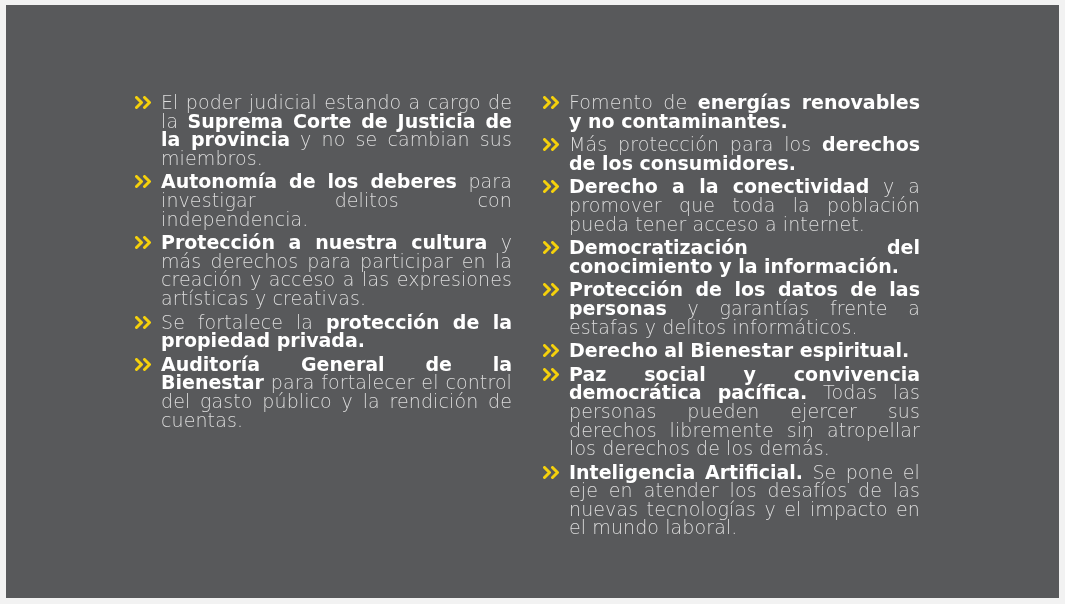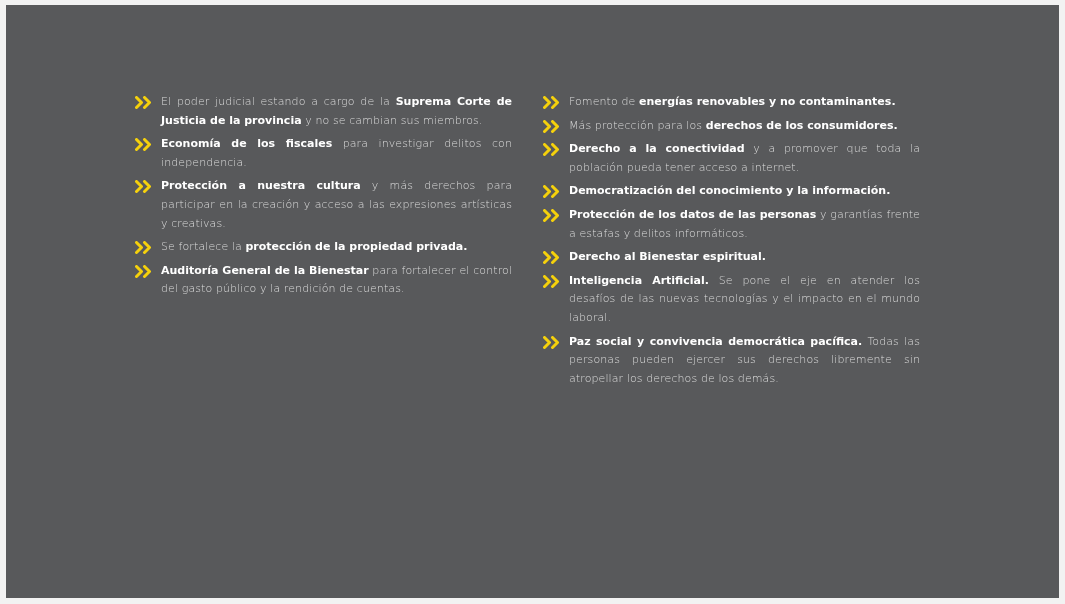--- a/index.html
+++ b/index.html
@@ -16,21 +16,21 @@
       top: 5px;
       width: 1053px;
       height: 593px;
       background: #58595b;
     }
     .column {
       position: absolute;
       top: 88px;
       width: 378px;
       font-family: "DejaVu Sans", sans-serif;
-      font-size: 11px;
+      font-size: 19px;
       line-height: 18.6px;
       color: #e3e3e3;
     }
     .col-left { left: 128px; }
     .col-right { left: 536px; }
     .item {
       position: relative;
       padding-left: 27px;
       margin-bottom: 5px;
       text-align: justify;
@@ -50,21 +50,21 @@
 
 <div class="panel">
   <div class="column col-left">
       <div class="item"><span><svg class="arrow" viewBox="0 0 18 13" xmlns="http://www.w3.org/2000/svg">
             <path d="M1.5 1.5 L6.5 6.5 L1.5 11.5" fill="none" stroke="#f5d10c" stroke-width="3" stroke-linecap="round" stroke-linejoin="round"></path>
             <path d="M9.5 1.5 L14.5 6.5 L9.5 11.5" fill="none" stroke="#f5d10c" stroke-width="3" stroke-linecap="round" stroke-linejoin="round"></path>
           </svg></span><span><span class="light">El poder judicial estando a cargo de la </span><span class="bold">Suprema Corte de Justicia de la provincia</span><span class="light"> y no se cambian sus miembros.</span></span></div>
       <div class="item"><span><svg class="arrow" viewBox="0 0 18 13" xmlns="http://www.w3.org/2000/svg">
             <path d="M1.5 1.5 L6.5 6.5 L1.5 11.5" fill="none" stroke="#f5d10c" stroke-width="3" stroke-linecap="round" stroke-linejoin="round"></path>
             <path d="M9.5 1.5 L14.5 6.5 L9.5 11.5" fill="none" stroke="#f5d10c" stroke-width="3" stroke-linecap="round" stroke-linejoin="round"></path>
-          </svg></span><span><span class="bold">Economía de los fiscales</span><span class="light"> para investigar delitos con independencia.</span></span></div>
+          </svg></span><span><span class="bold">Autonomía de los deberes</span><span class="light"> para investigar delitos con independencia.</span></span></div>
       <div class="item"><span><svg class="arrow" viewBox="0 0 18 13" xmlns="http://www.w3.org/2000/svg">
             <path d="M1.5 1.5 L6.5 6.5 L1.5 11.5" fill="none" stroke="#f5d10c" stroke-width="3" stroke-linecap="round" stroke-linejoin="round"></path>
             <path d="M9.5 1.5 L14.5 6.5 L9.5 11.5" fill="none" stroke="#f5d10c" stroke-width="3" stroke-linecap="round" stroke-linejoin="round"></path>
           </svg></span><span><span class="bold">Protección a nuestra cultura</span><span class="light"> y más derechos para participar en la creación y acceso a las expresiones artísticas y creativas.</span></span></div>
       <div class="item"><span><svg class="arrow" viewBox="0 0 18 13" xmlns="http://www.w3.org/2000/svg">
             <path d="M1.5 1.5 L6.5 6.5 L1.5 11.5" fill="none" stroke="#f5d10c" stroke-width="3" stroke-linecap="round" stroke-linejoin="round"></path>
             <path d="M9.5 1.5 L14.5 6.5 L9.5 11.5" fill="none" stroke="#f5d10c" stroke-width="3" stroke-linecap="round" stroke-linejoin="round"></path>
           </svg></span><span><span class="light">Se fortalece la </span><span class="bold">protección de la propiedad privada.</span></span></div>
       <div class="item"><span><svg class="arrow" viewBox="0 0 18 13" xmlns="http://www.w3.org/2000/svg">
             <path d="M1.5 1.5 L6.5 6.5 L1.5 11.5" fill="none" stroke="#f5d10c" stroke-width="3" stroke-linecap="round" stroke-linejoin="round"></path>
@@ -92,19 +92,19 @@
             <path d="M1.5 1.5 L6.5 6.5 L1.5 11.5" fill="none" stroke="#f5d10c" stroke-width="3" stroke-linecap="round" stroke-linejoin="round"></path>
             <path d="M9.5 1.5 L14.5 6.5 L9.5 11.5" fill="none" stroke="#f5d10c" stroke-width="3" stroke-linecap="round" stroke-linejoin="round"></path>
           </svg></span><span><span class="bold">Protección de los datos de las personas</span><span class="light"> y garantías frente a estafas y delitos informáticos.</span></span></div>
       <div class="item"><span><svg class="arrow" viewBox="0 0 18 13" xmlns="http://www.w3.org/2000/svg">
             <path d="M1.5 1.5 L6.5 6.5 L1.5 11.5" fill="none" stroke="#f5d10c" stroke-width="3" stroke-linecap="round" stroke-linejoin="round"></path>
             <path d="M9.5 1.5 L14.5 6.5 L9.5 11.5" fill="none" stroke="#f5d10c" stroke-width="3" stroke-linecap="round" stroke-linejoin="round"></path>
           </svg></span><span><span class="bold">Derecho al Bienestar espiritual.</span></span></div>
       <div class="item"><span><svg class="arrow" viewBox="0 0 18 13" xmlns="http://www.w3.org/2000/svg">
             <path d="M1.5 1.5 L6.5 6.5 L1.5 11.5" fill="none" stroke="#f5d10c" stroke-width="3" stroke-linecap="round" stroke-linejoin="round"></path>
             <path d="M9.5 1.5 L14.5 6.5 L9.5 11.5" fill="none" stroke="#f5d10c" stroke-width="3" stroke-linecap="round" stroke-linejoin="round"></path>
-          </svg></span><span><span class="bold">Inteligencia Artificial.</span><span class="light"> Se pone el eje en atender los desafíos de las nuevas tecnologías y el impacto en el mundo laboral.</span></span></div>
+          </svg></span><span><span class="bold">Paz social y convivencia democrática pacífica.</span><span class="light"> Todas las personas pueden ejercer sus derechos libremente sin atropellar los derechos de los demás.</span></span></div>
       <div class="item"><span><svg class="arrow" viewBox="0 0 18 13" xmlns="http://www.w3.org/2000/svg">
             <path d="M1.5 1.5 L6.5 6.5 L1.5 11.5" fill="none" stroke="#f5d10c" stroke-width="3" stroke-linecap="round" stroke-linejoin="round"></path>
             <path d="M9.5 1.5 L14.5 6.5 L9.5 11.5" fill="none" stroke="#f5d10c" stroke-width="3" stroke-linecap="round" stroke-linejoin="round"></path>
-          </svg></span><span><span class="bold">Paz social y convivencia democrática pacífica.</span><span class="light"> Todas las personas pueden ejercer sus derechos libremente sin atropellar los derechos de los demás.</span></span></div>
+          </svg></span><span><span class="bold">Inteligencia Artificial.</span><span class="light"> Se pone el eje en atender los desafíos de las nuevas tecnologías y el impacto en el mundo laboral.</span></span></div>
     </div>
 </div>
 
 </body></html>

